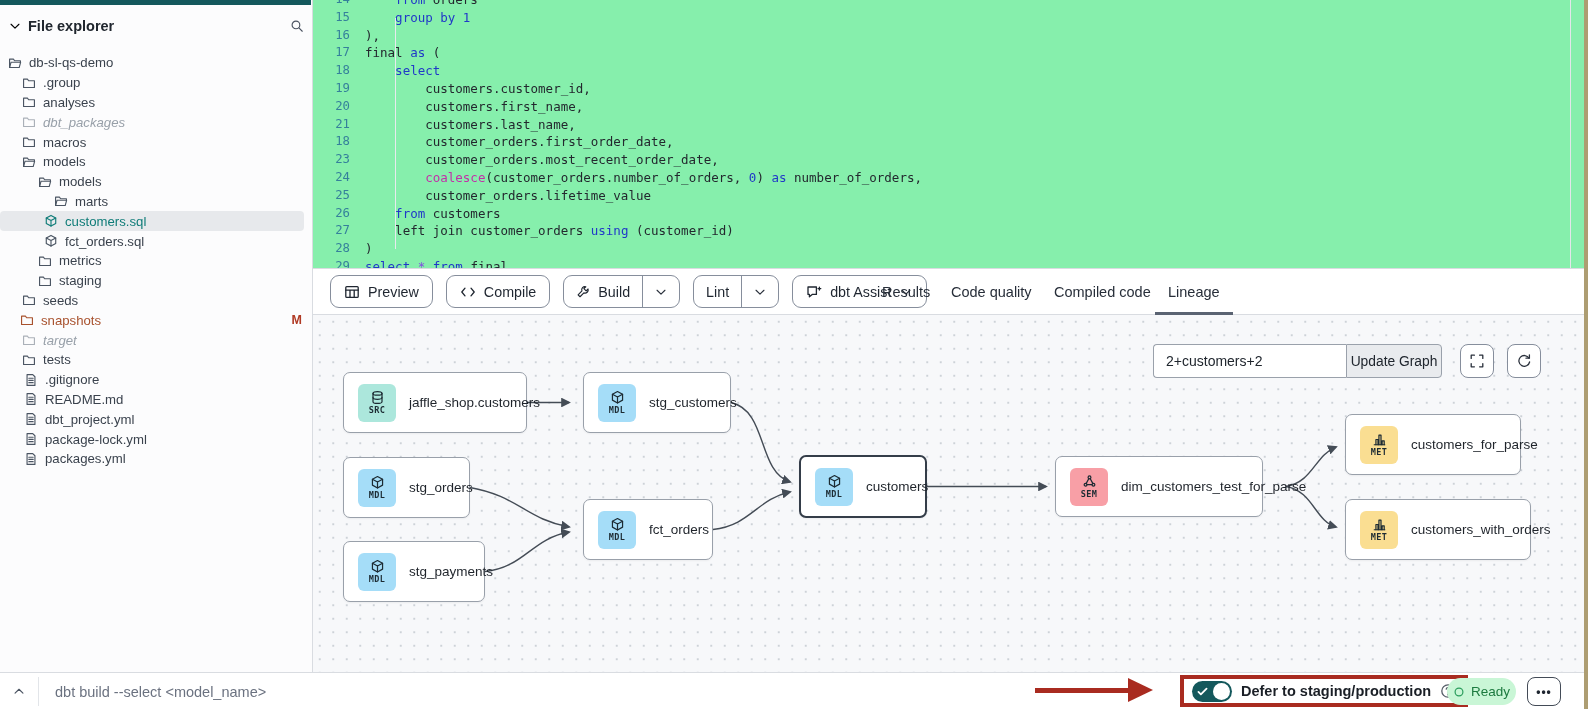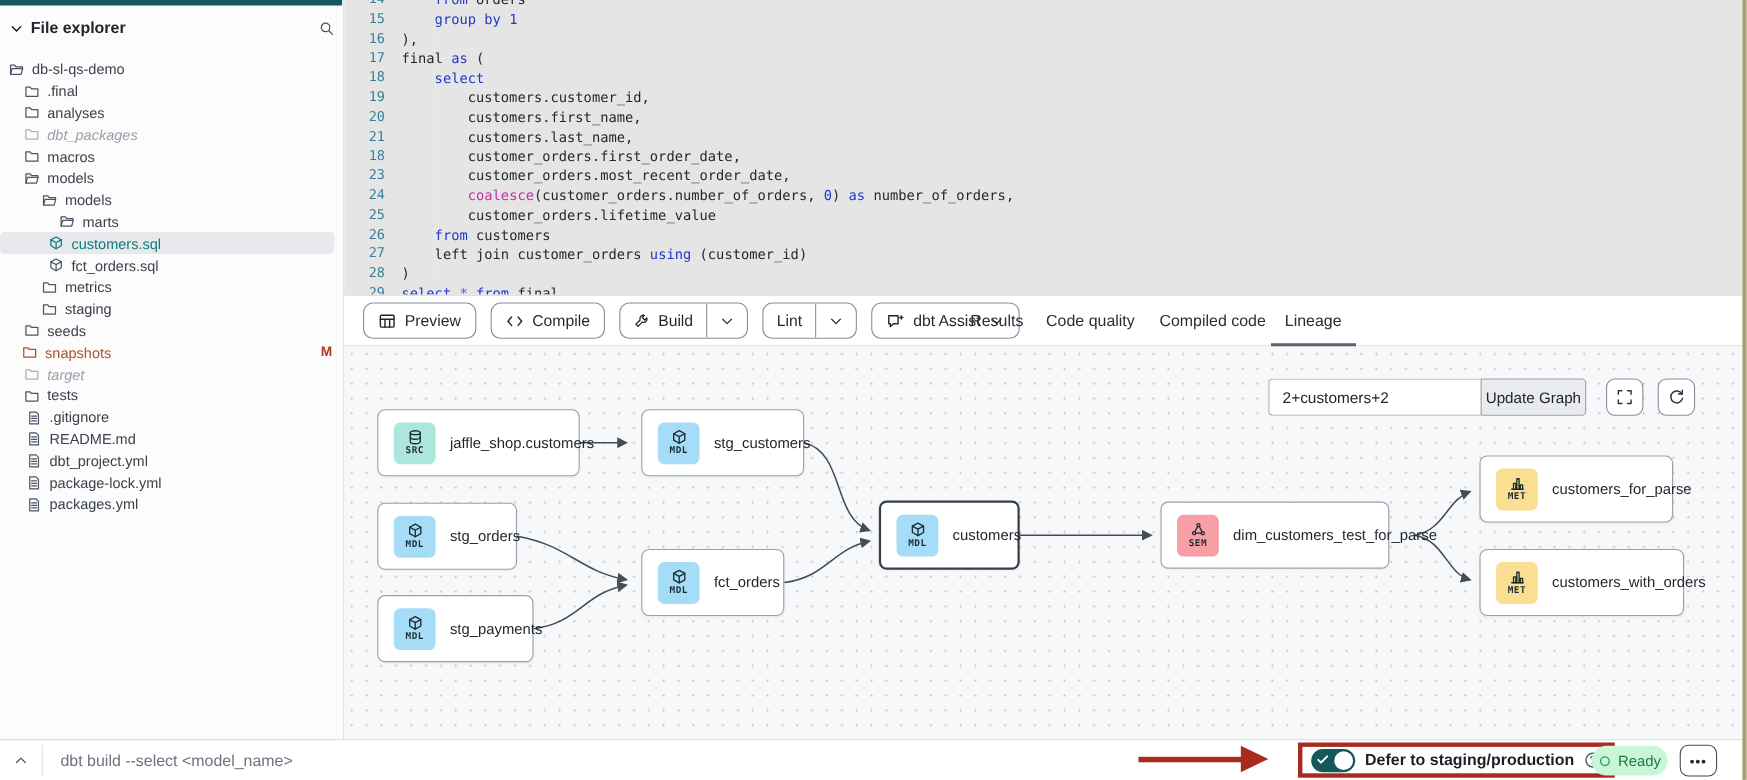--- a/index.html
+++ b/index.html
@@ -23,21 +23,21 @@
   .trow.sel .ic { color:#0f7c78; }
   .trow.muted { color:#98a0a9; font-style:italic; }
   .trow.muted .ic { color:#aab0b8; }
   .trow.mod { color:#a8512d; }
   .trow.mod .ic { color:#a8512d; }
   .mbadge { margin-left:auto; font-weight:bold; font-size:12.5px; color:#b03a24; }
   .ic svg { width:14px; height:14px; display:block; }
 
   
   .editor { position:absolute; left:313px; top:0; width:1271px; height:268px;
-    background:#e5e5e5; overflow:hidden; }
+    background:#86efac; overflow:hidden; }
   .ed-inner { position:absolute; left:0; top:-9px; display:flex; }
   .gutter { width:37px; text-align:right; }
   .lnum { height:17.8px; line-height:17.8px; font-family:"DejaVu Sans Mono", monospace;
     font-size:12.3px; color:#35809b; }
   .codecol { margin-left:15px; position:relative; }
   .cline { height:17.8px; line-height:17.8px; font-family:"DejaVu Sans Mono", monospace;
     font-size:12.5px; white-space:pre; color:#23282e; }
   .tk-k { color:#2038c8; } .tk-f { color:#c22fa8; } .tk-n { color:#2038c8; }
   .tk-o { color:#8250df; } .tk-t { color:#23282e; }
   .indent-guide { position:absolute; left:29.5px; top:27px; height:231px; width:1px; background:#e8eaee; }
@@ -157,21 +157,21 @@
             </svg>
           </span>
           <span>db-sl-qs-demo</span>
         </div>
         <div class="trow" style="padding-left: 22px;">
           <span class="ic">
             <svg viewBox="0 0 16 16" fill="none" stroke="currentColor" stroke-width="1.3" stroke-linecap="round" stroke-linejoin="round">
               <path d="M1.8 13.2V3.6h4.4l1.4 1.8h6.6v7.8z"></path>
             </svg>
           </span>
-          <span>.final</span>
+          <span>.group</span>
         </div>
         <div class="trow" style="padding-left: 22px;">
           <span class="ic">
             <svg viewBox="0 0 16 16" fill="none" stroke="currentColor" stroke-width="1.3" stroke-linecap="round" stroke-linejoin="round">
               <path d="M1.8 13.2V3.6h4.4l1.4 1.8h6.6v7.8z"></path>
             </svg>
           </span>
           <span>analyses</span>
         </div>
         <div class="trow muted" style="padding-left: 22px;">

